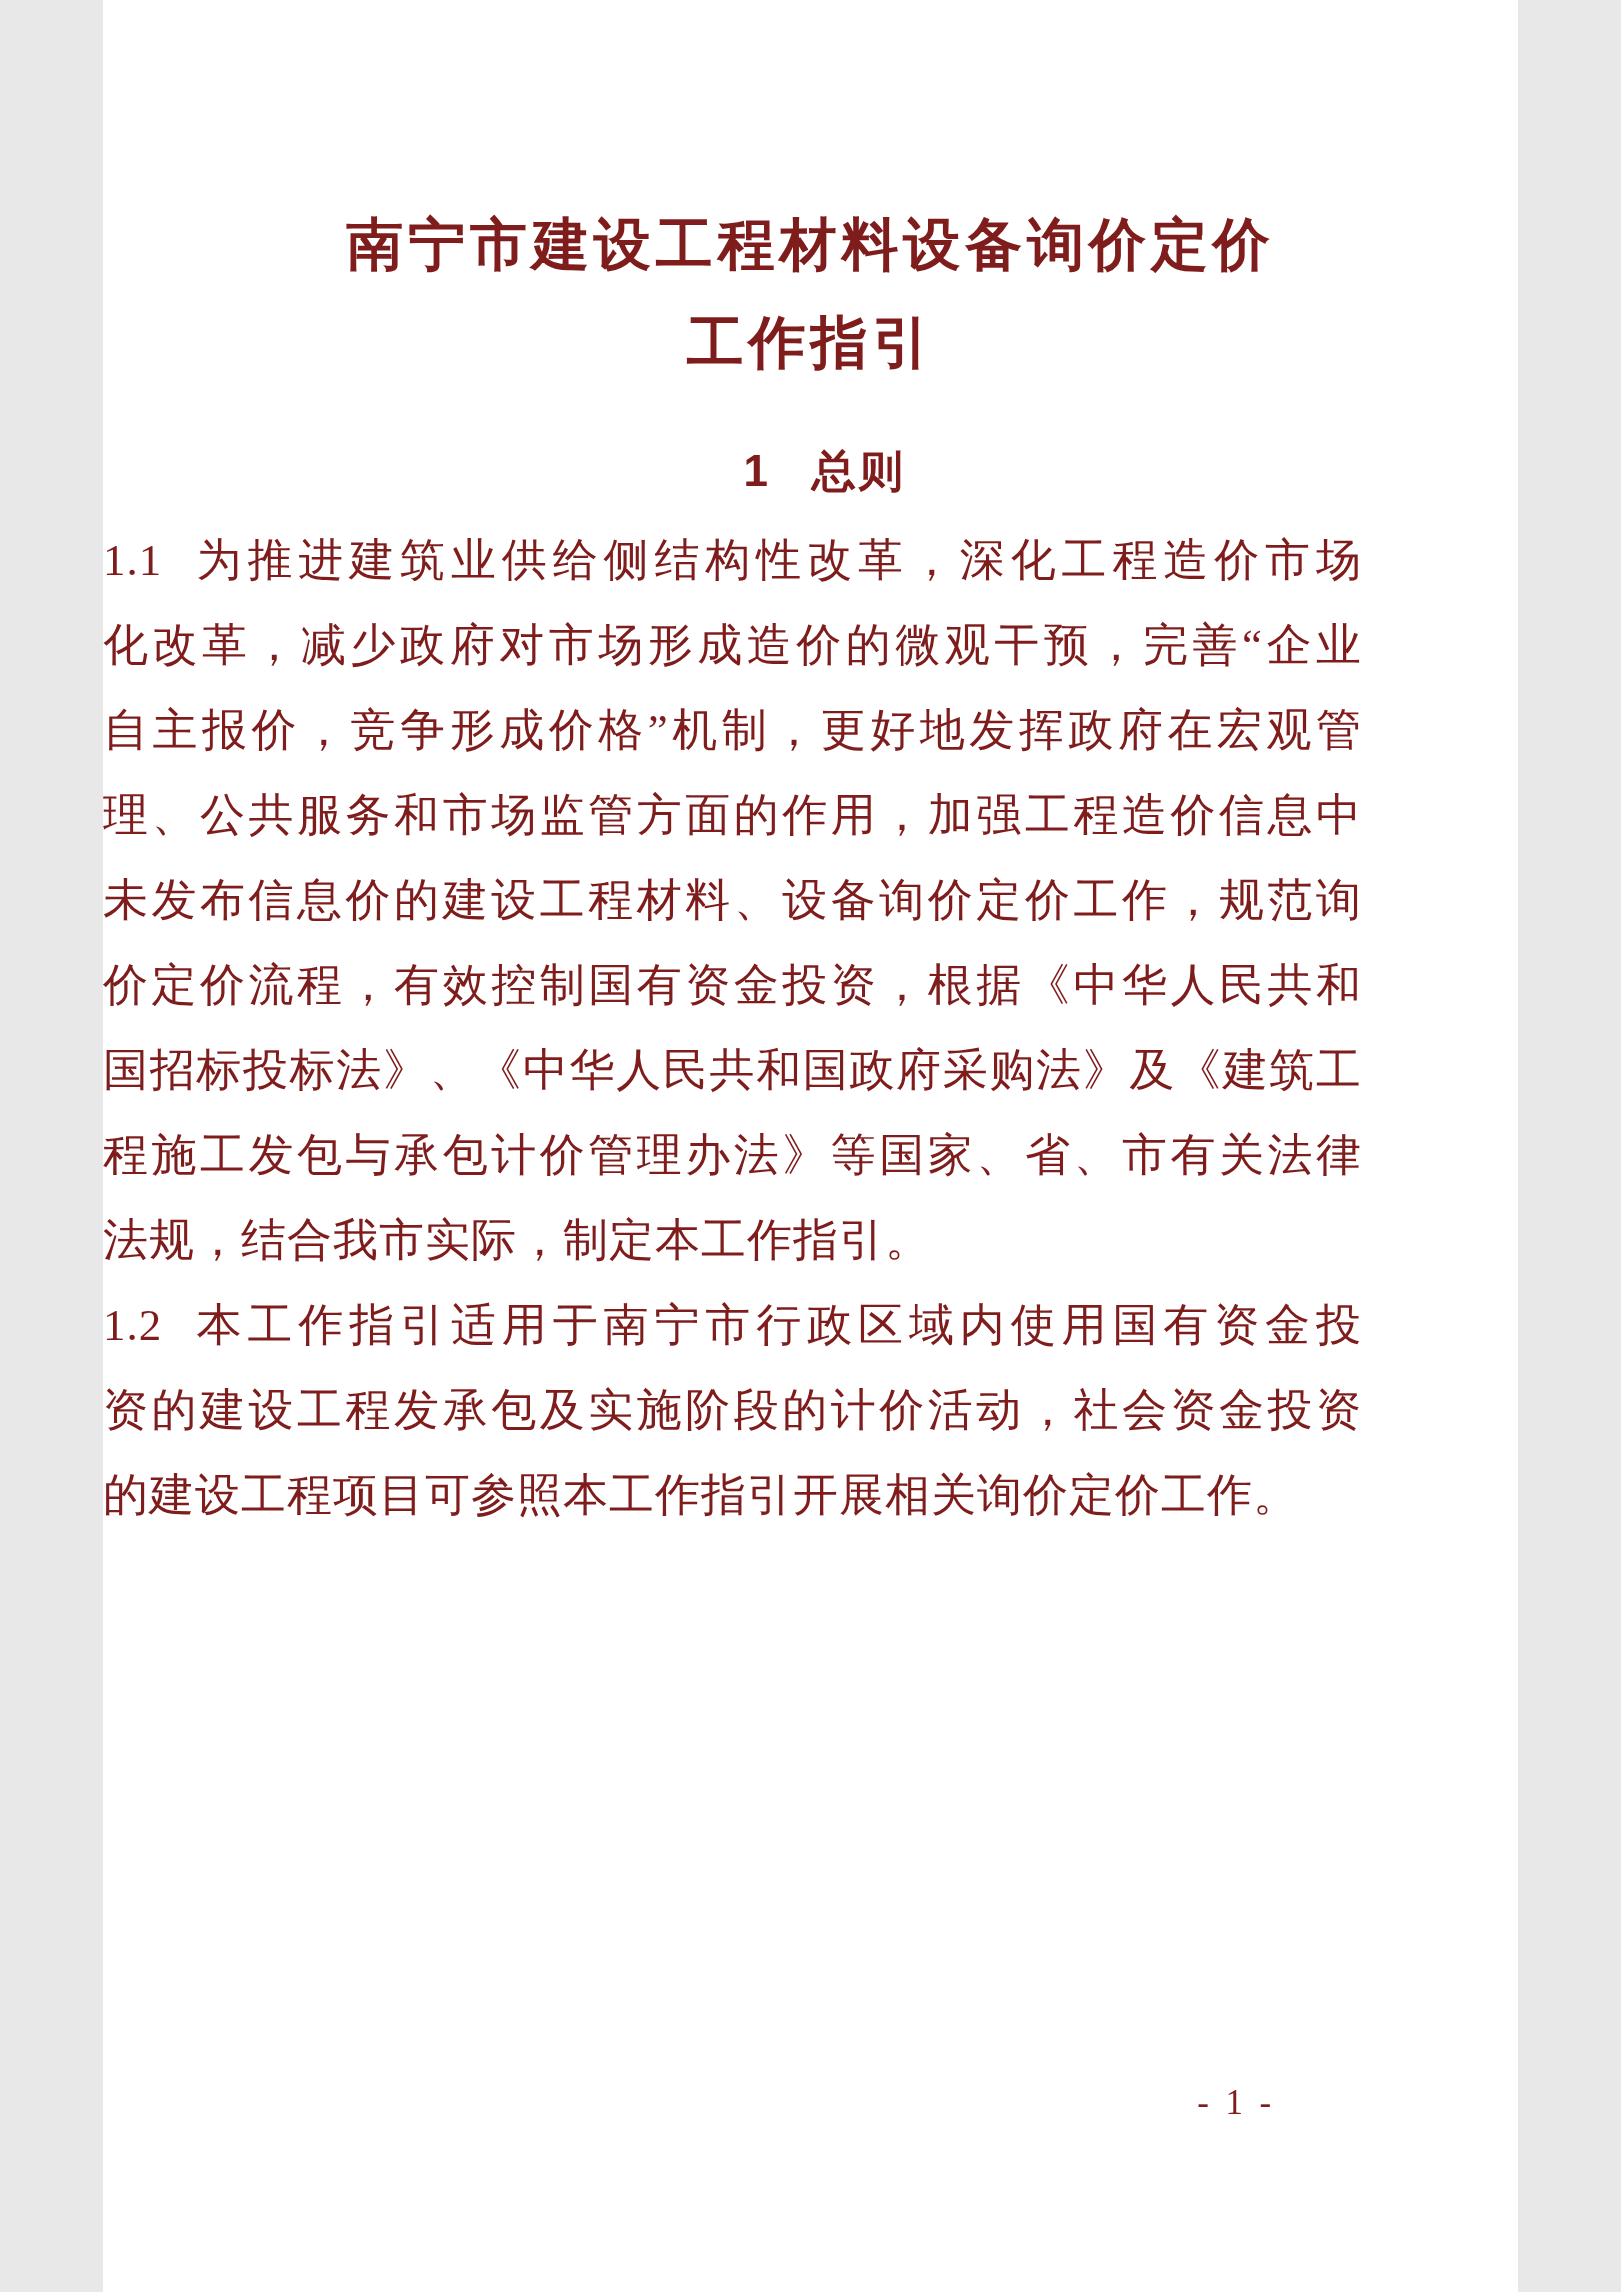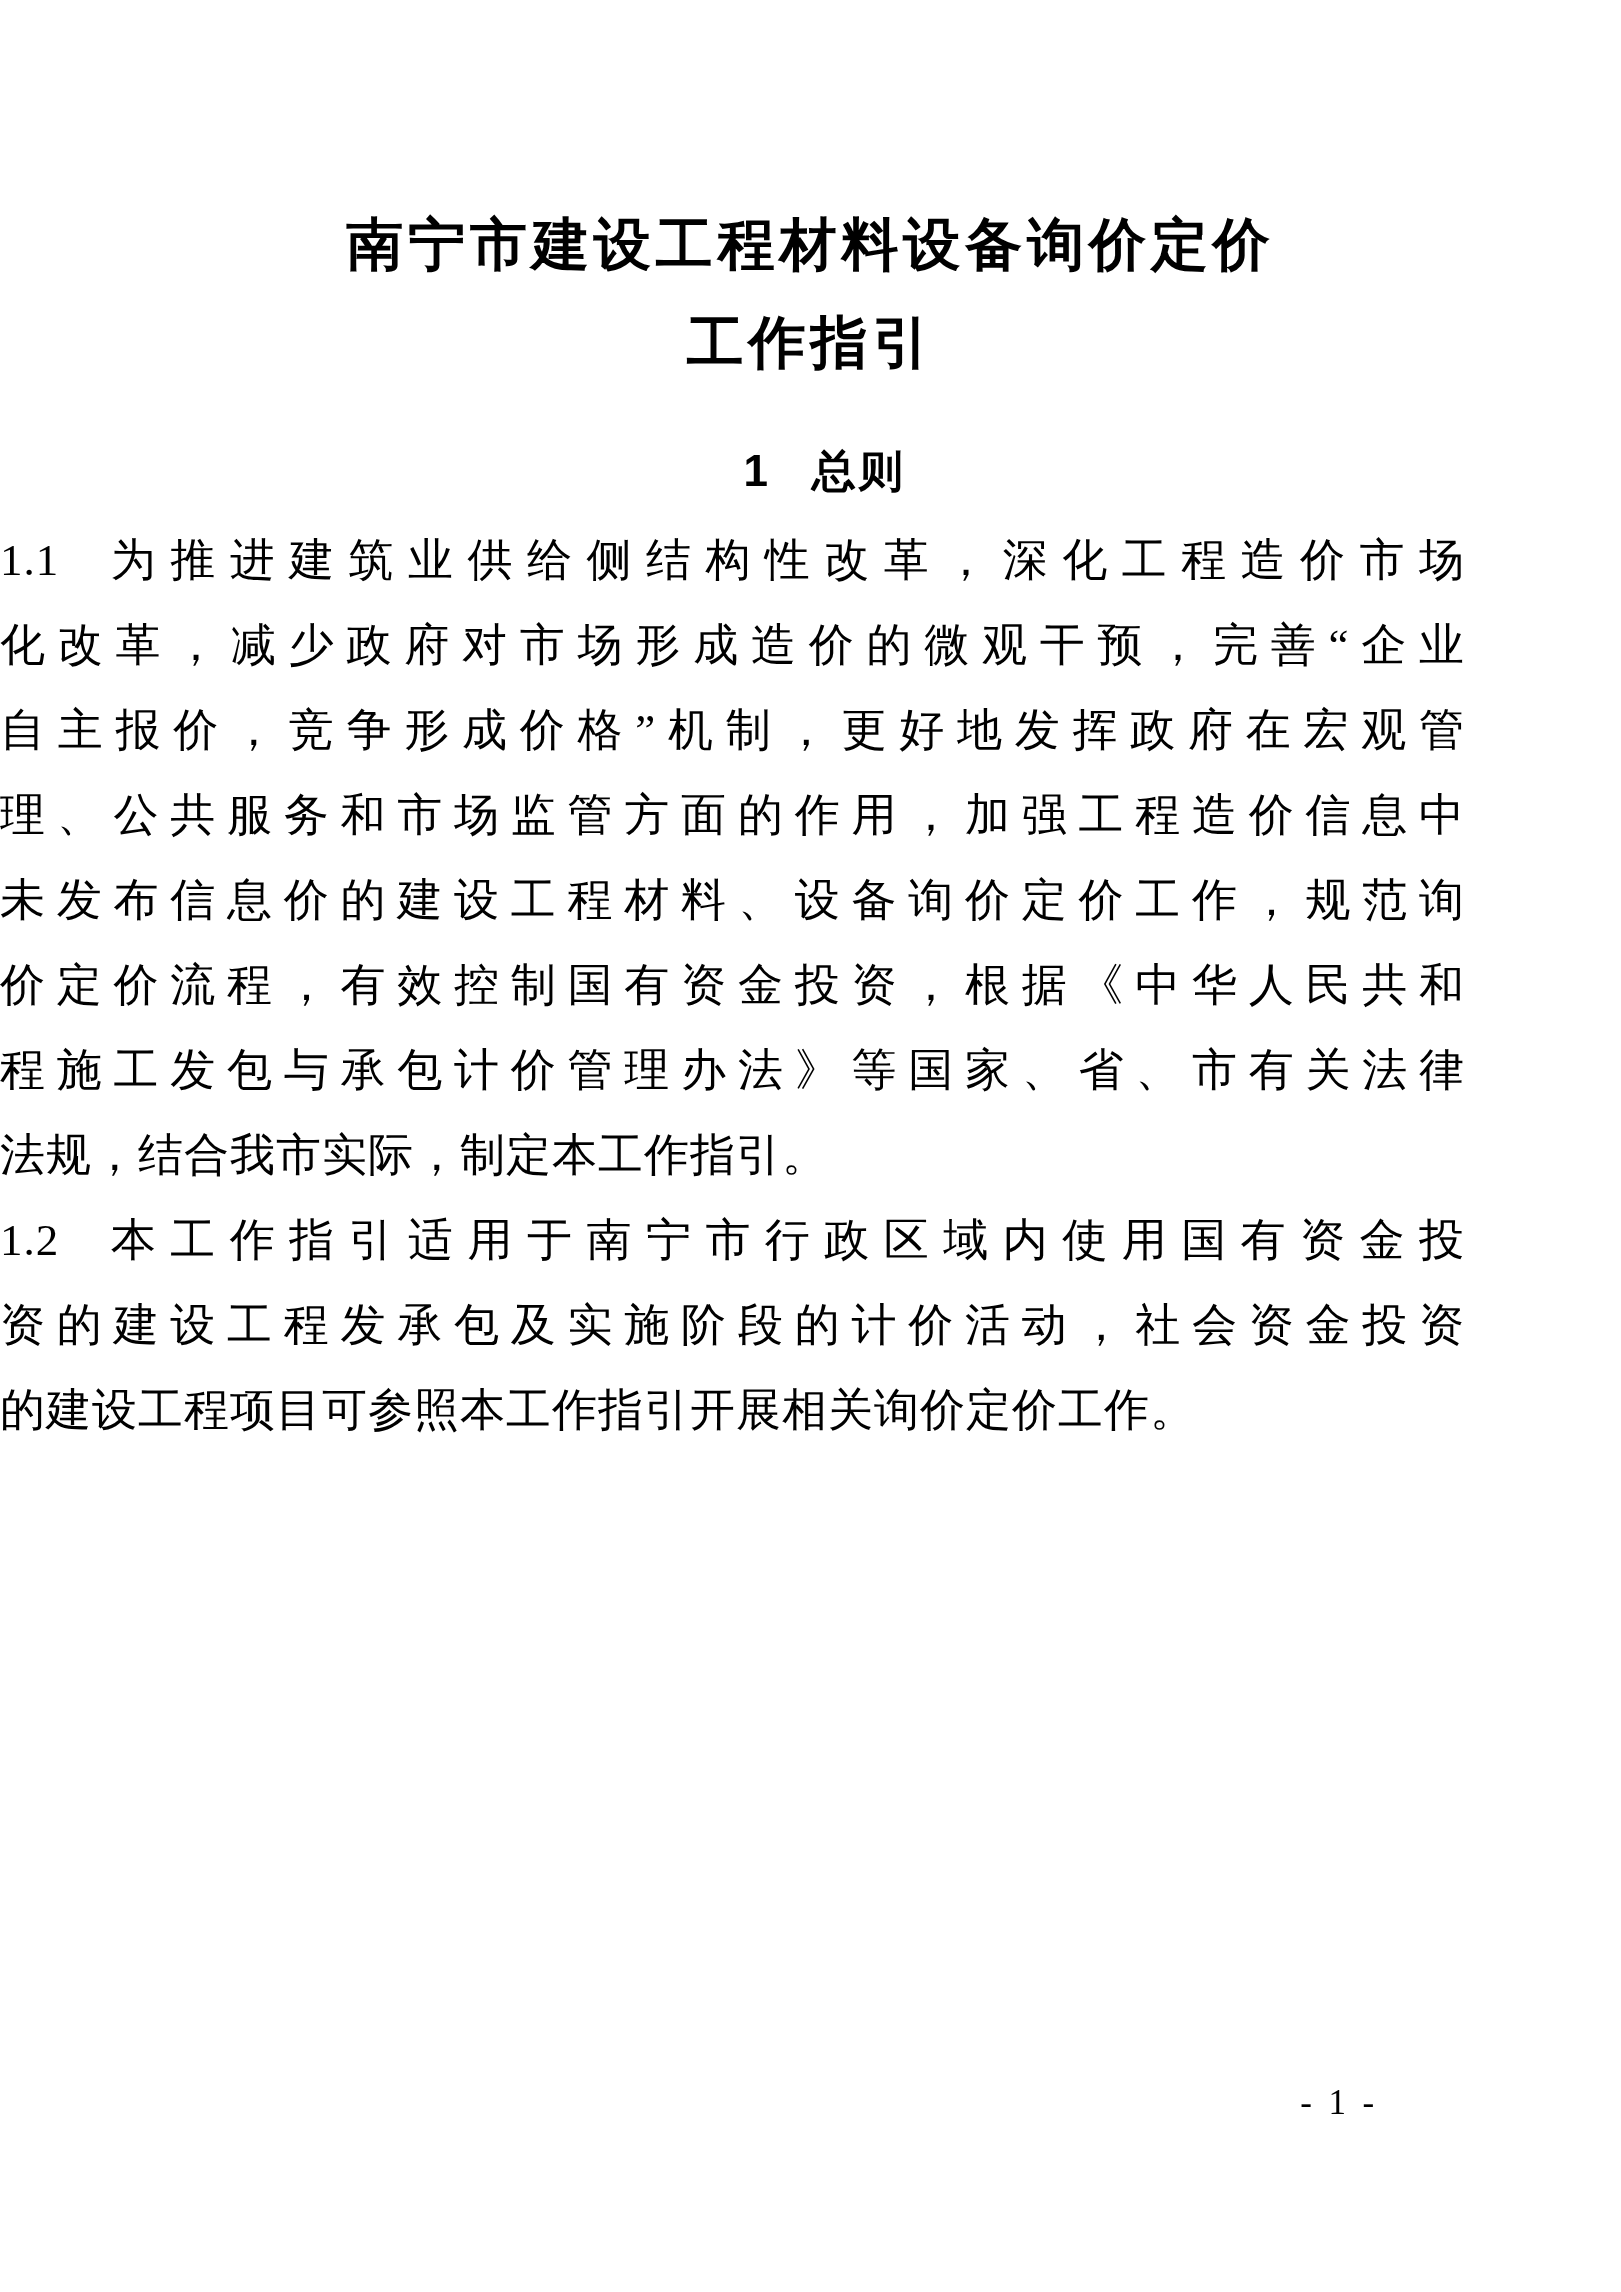--- a/index.html
+++ b/index.html
@@ -2,25 +2,25 @@
 <html><head>
 <meta charset="utf-8">
 <style>
   html, body {
     margin: 0;
     padding: 0;
     background: #e8e8e8;
   }
   .page {
     position: relative;
-    width: 1621px;
+    width: 1415px;
     height: 2293px;
     margin: 0 auto;
     background: #ffffff;
-    color: #000000;
+    color: #7f1d1d;
     font-family: "Liberation Serif", serif;
     overflow: hidden;
   }
   .title-block {
     padding-top: 196px;
     text-align: center;
   }
   .title-line {
     font-size: 57px;
     line-height: 98px;
@@ -84,20 +84,21 @@
 
   <div class="body-text">
 
     <div>
       <div class="line">1.1  为推进建筑业供给侧结构性改革，深化工程造价市场</div>
       <div class="line">化改革，减少政府对市场形成造价的微观干预，完善“企业</div>
       <div class="line">自主报价，竞争形成价格”机制，更好地发挥政府在宏观管</div>
       <div class="line">理、公共服务和市场监管方面的作用，加强工程造价信息中</div>
       <div class="line">未发布信息价的建设工程材料、设备询价定价工作，规范询</div>
       <div class="line">价定价流程，有效控制国有资金投资，根据《中华人民共和</div>
+      <div class="line">国招标投标法》、《中华人民共和国政府采购法》及《建筑工</div>
       <div class="line">程施工发包与承包计价管理办法》等国家、省、市有关法律</div>
       <div class="line para-end">法规，结合我市实际，制定本工作指引。</div>
     </div>
 
     <div>
       <div class="line">1.2  本工作指引适用于南宁市行政区域内使用国有资金投</div>
       <div class="line">资的建设工程发承包及实施阶段的计价活动，社会资金投资</div>
       <div class="line para-end">的建设工程项目可参照本工作指引开展相关询价定价工作。</div>
     </div>
 

